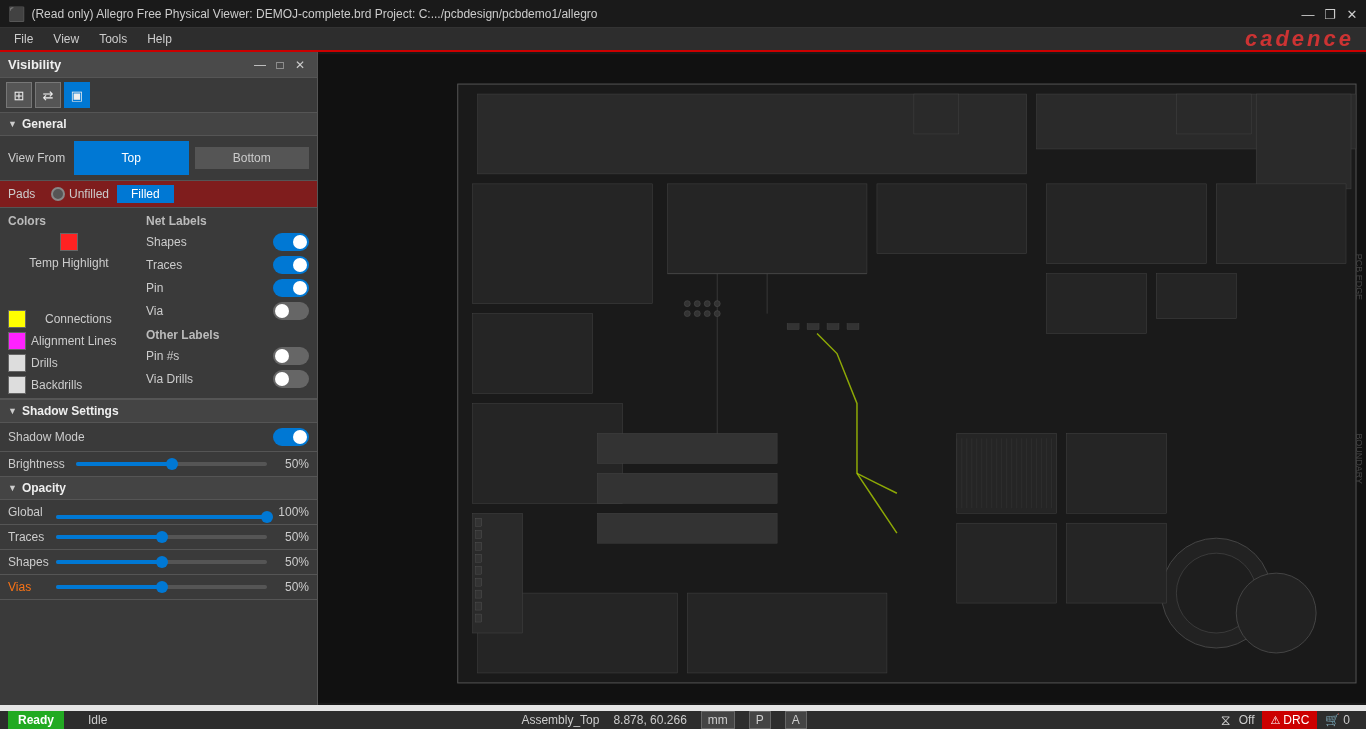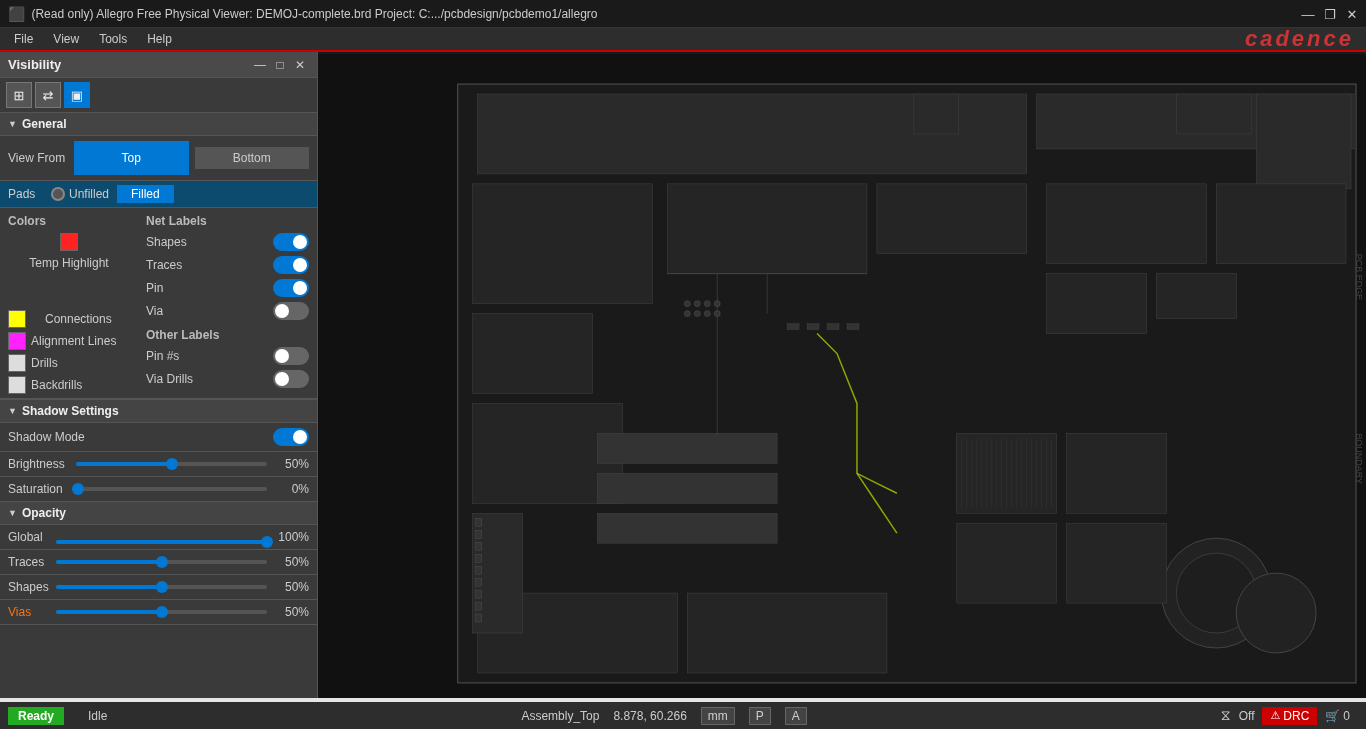--- a/index.html
+++ b/index.html
@@ -115,21 +115,21 @@
       <span style="margin-right:5px;font-size:9px;color:#ccc;">▼</span>
       <span style="color:#eee;font-size:12px;font-weight:bold;">General</span>
     </div>
 
     <div style="display:flex;align-items:center;padding:5px 8px;gap:6px;background:#3a3a3a;border-bottom:1px solid #555;">
       <span style="color:#ccc;font-size:12px;width:60px;">View From</span>
       <button style="flex:1;height:34px;background:#0078d4;color:white;border:none;cursor:pointer;font-size:12px;">Top</button>
       <button style="flex:1;height:22px;background:#555;color:#ccc;border:none;cursor:pointer;font-size:12px;">Bottom</button>
     </div>
 
-    <div style="display:flex;align-items:center;padding:4px 8px;background:#0c4a6e;border-bottom:1px solid #555;gap:8px;">
+    <div style="display:flex;align-items:center;padding:4px 8px;background:#7f1d1d;border-bottom:1px solid #555;gap:8px;">
       <span style="color:#ccc;font-size:12px;width:35px;">Pads</span>
       <div style="display:flex;align-items:center;gap:4px;cursor:pointer;">
         <div style="width:14px;height:14px;border-radius:50%;border:2px solid #888;background:#555;display:flex;align-items:center;justify-content:center;"></div>
         <span style="color:#ccc;font-size:12px;">Unfilled</span>
       </div>
       <button style="background:#0078d4;color:white;border:none;padding:2px 14px;font-size:12px;cursor:pointer;">Filled</button>
     </div>
 
     <div style="display:flex;padding:6px 0 0 0;background:#3a3a3a;border-bottom:1px solid #555;">
 
@@ -216,28 +216,20 @@
 
     <div style="display:flex;align-items:center;padding:5px 8px;gap:6px;background:#3a3a3a;border-bottom:1px solid #555;">
       <span style="color:#ccc;font-size:12px;width:62px;">Brightness</span>
       <div style="flex:1;height:4px;background:#555;border-radius:2px;position:relative;cursor:pointer;">
         <div style="width:50%;height:100%;background:#0078d4;border-radius:2px;"></div>
         <div style="width:12px;height:12px;border-radius:50%;background:#0078d4;position:absolute;top:-4px;left:calc(50% - 6px);"></div>
       </div>
       <span style="color:#ccc;font-size:12px;width:36px;text-align:right;">50%</span>
     </div>
 
-    <div style="display:flex;align-items:center;padding:5px 8px;gap:6px;background:#3a3a3a;border-bottom:1px solid #555;">
-      <span style="color:#ccc;font-size:12px;width:62px;">Saturation</span>
-      <div style="flex:1;height:4px;background:#555;border-radius:2px;position:relative;cursor:pointer;">
-        <div style="width:2px;height:100%;background:#0078d4;border-radius:2px;"></div>
-        <div style="width:12px;height:12px;border-radius:50%;background:#0078d4;position:absolute;top:-4px;left:-4px;"></div>
-      </div>
-      <span style="color:#ccc;font-size:12px;width:36px;text-align:right;">0%</span>
-    </div>
 
     <div style="display:flex;align-items:center;padding:4px 8px;background:#444;border-bottom:1px solid #555;cursor:pointer;">
       <span style="margin-right:5px;font-size:9px;color:#ccc;">▼</span>
       <span style="color:#eee;font-size:12px;font-weight:bold;">Opacity</span>
     </div>
 
     <div style="display:flex;align-items:flex-end;padding:5px 8px;gap:6px;background:#3a3a3a;border-bottom:1px solid #555;">
       <span style="color:#ccc;font-size:12px;width:42px;">Global</span>
       <div style="flex:1;height:4px;background:#555;border-radius:2px;position:relative;cursor:pointer;">
         <div style="width:100%;height:100%;background:#0078d4;border-radius:2px;"></div>
@@ -369,21 +361,21 @@
       <line x1="725" y1="385" x2="725" y2="455" stroke="#444" stroke-width="0.3"></line>
       <line x1="730" y1="385" x2="730" y2="455" stroke="#444" stroke-width="0.3"></line>
       <line x1="735" y1="385" x2="735" y2="455" stroke="#444" stroke-width="0.3"></line>
 
       <rect x="597" y="40" width="45" height="40" fill="#2a2a2a" stroke="#444" stroke-width="0.5"></rect>
       <rect x="860" y="40" width="75" height="40" fill="#2a2a2a" stroke="#444" stroke-width="0.5"></rect>
     </svg>
   </div>
 </div>
 
-<div id="statusbar" style="height:31px;background:#2d2d2d;display:flex;align-items:center;border-top:4px solid #e5e5e5;position:fixed;bottom:0;left:0;right:0;z-index:100;">
+<div id="statusbar" style="height:24px;background:#2d2d2d;display:flex;align-items:center;border-top:6px solid #e5e5e5;position:fixed;bottom:0;left:0;right:0;z-index:100;">
   <span style="background:#22aa22;color:white;padding:2px 10px;font-size:12px;font-weight:bold;">Ready</span>
   <span style="color:#ccc;font-size:12px;margin-left:16px;">Idle</span>
   <div style="flex:1;display:flex;align-items:center;justify-content:center;gap:14px;">
     <span style="color:#ccc;font-size:12px;">Assembly_Top</span>
     <span style="color:#ccc;font-size:12px;">8.878, 60.266</span>
     <button style="background:#444;border:1px solid #666;color:#ccc;padding:1px 6px;cursor:pointer;font-size:12px;">mm</button>
     <button style="background:#444;border:1px solid #666;color:#ccc;padding:1px 6px;cursor:pointer;font-size:12px;">P</button>
     <button style="background:#444;border:1px solid #666;color:#ccc;padding:1px 6px;cursor:pointer;font-size:12px;">A</button>
   </div>
   <div style="display:flex;align-items:center;gap:8px;margin-right:8px;">

